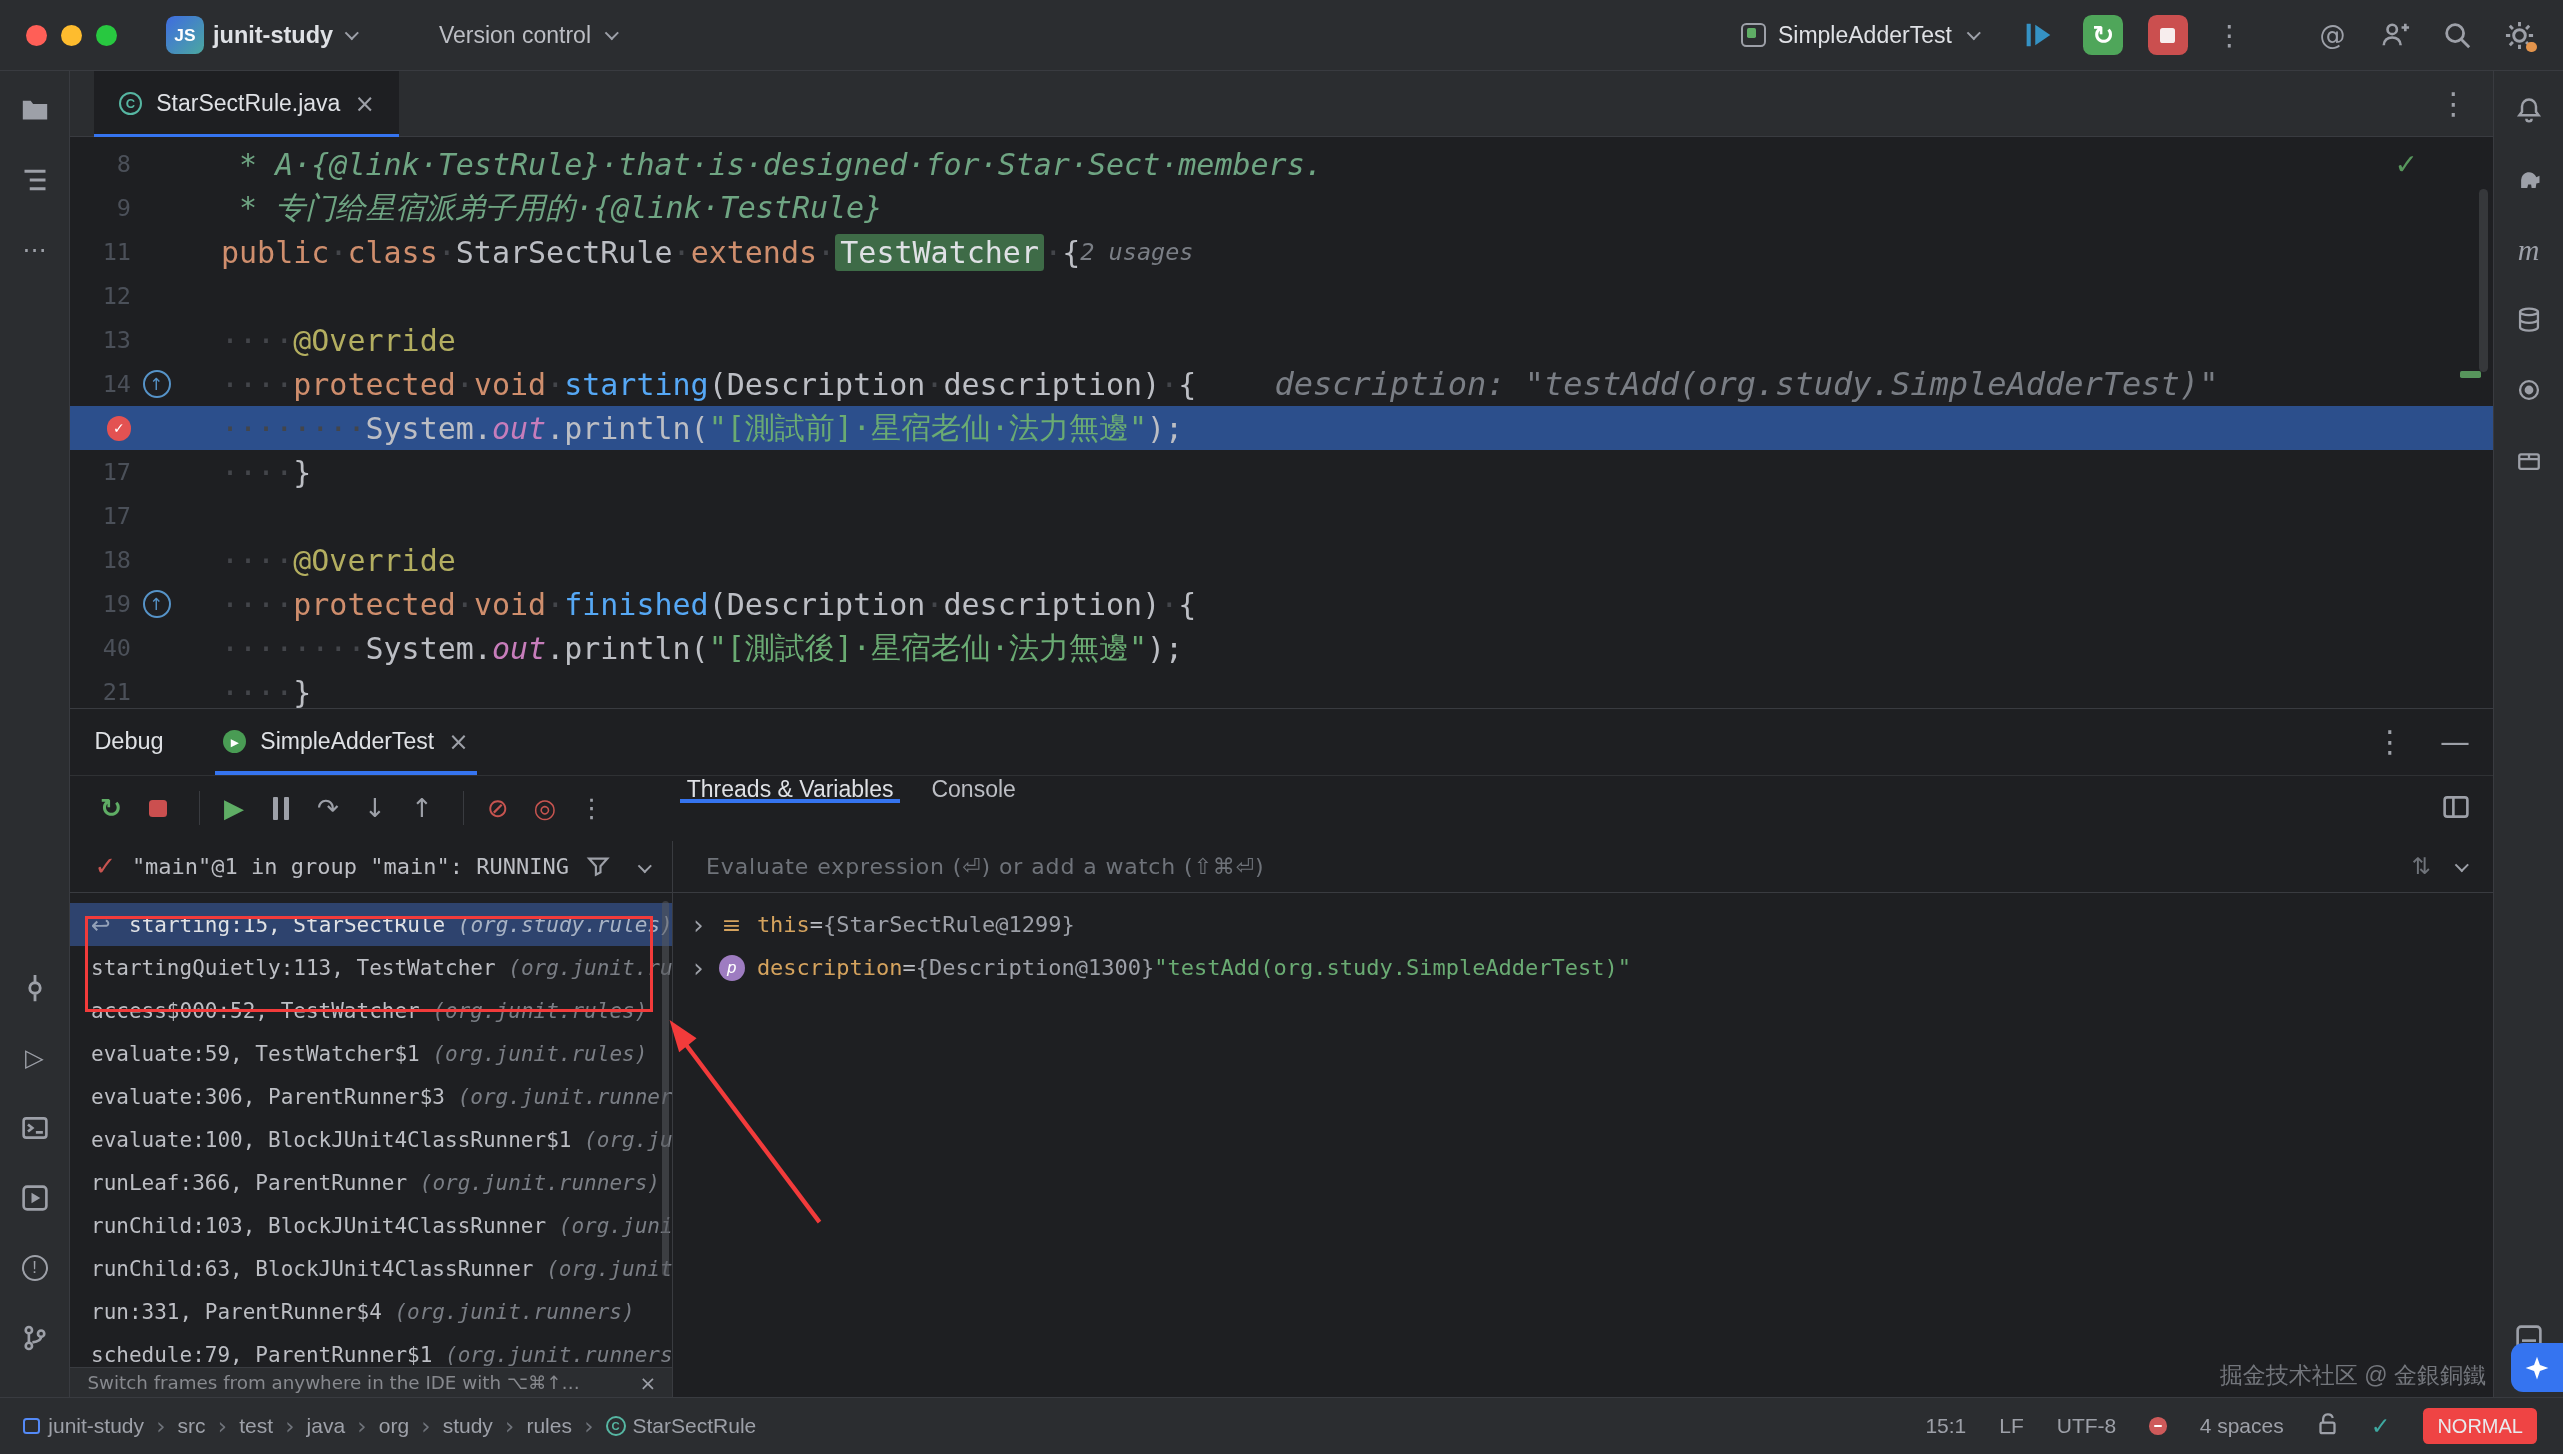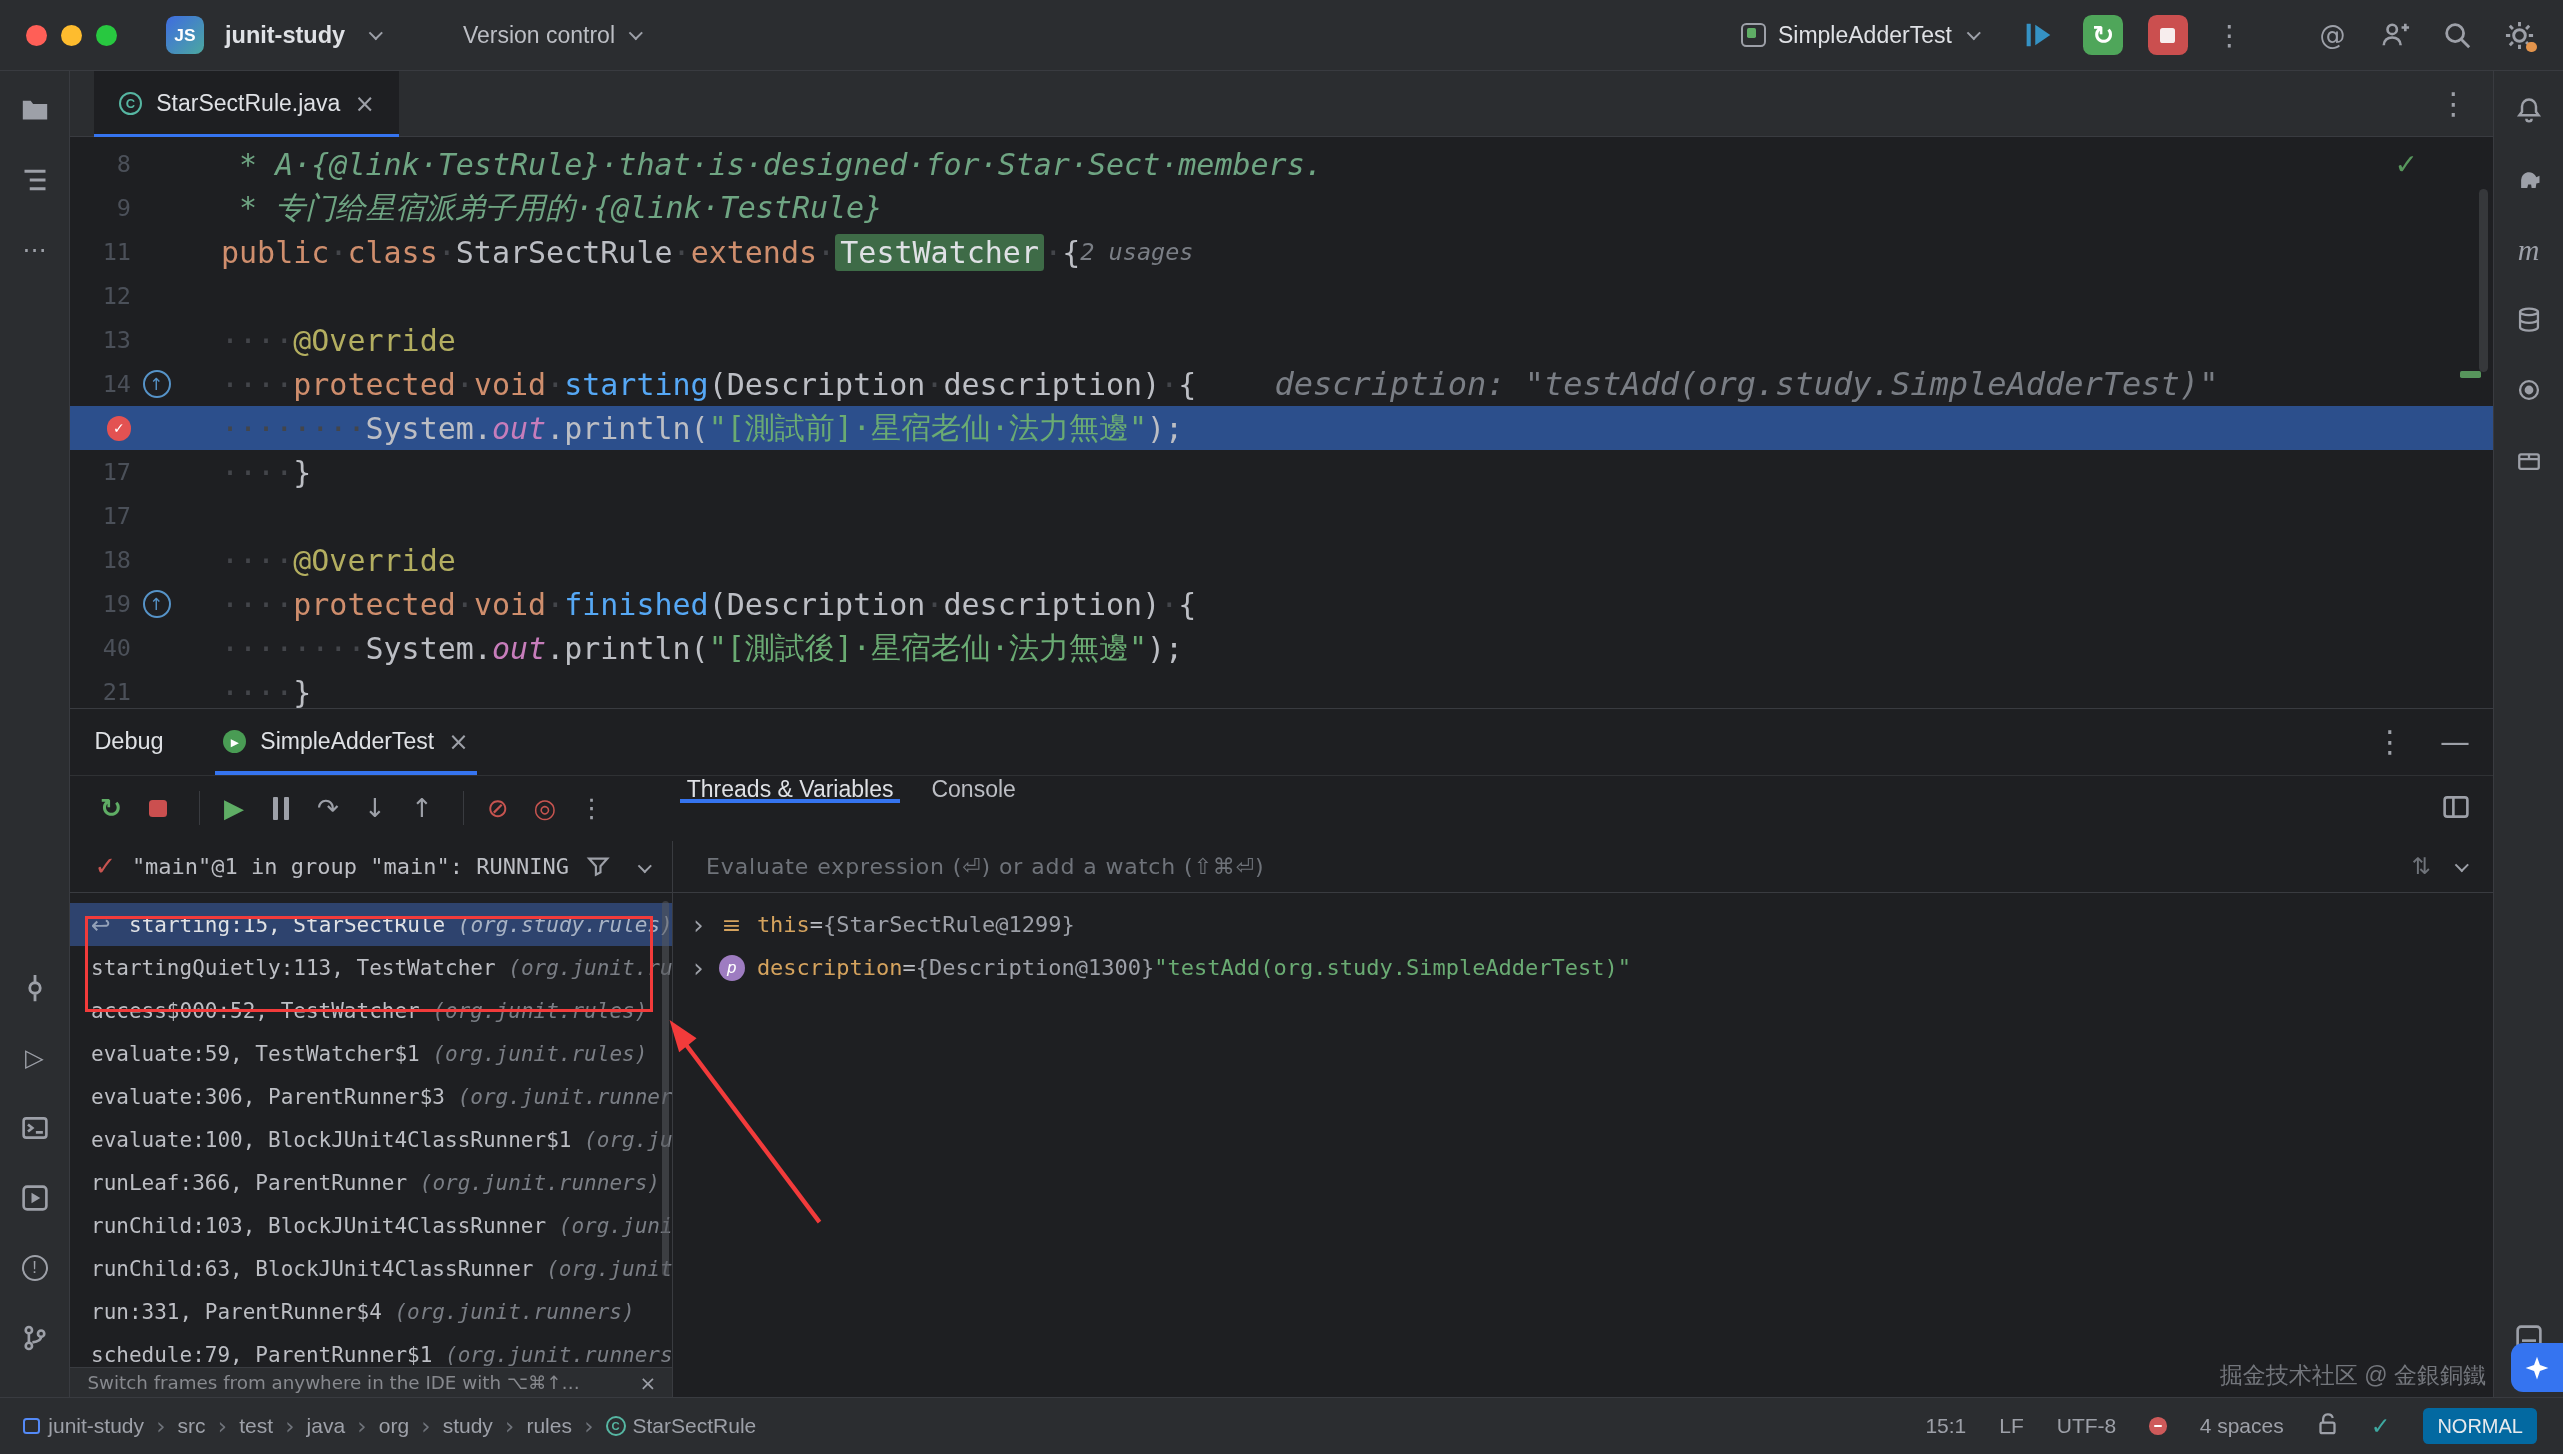--- a/index.html
+++ b/index.html
@@ -6,21 +6,21 @@
   html,body{width:2563px;height:1454px;overflow:hidden;background:#1e1f22;}
   .app{position:relative;width:2563px;height:1454px;font-family:"Liberation Sans",sans-serif;color:#BCBEC4;}
   .glyph{font-family:"DejaVu Sans",sans-serif;}
 
   
   .titlebar{height:71px;background:#2b2d30;border-bottom:0.9px solid #393b40;display:flex;align-items:center;justify-content:space-between;padding:0 24.4px 0 26px;}
   .tl-left{display:flex;align-items:center;}
   .lights{display:flex;gap:14px;margin-right:49px;}
   .light{width:21px;height:21px;border-radius:50%;display:inline-block;}
   .light.red{background:#FF5F57}.light.yellow{background:#FEBC2E}.light.green{background:#28C840}
-  .proj-widget{display:flex;align-items:center;gap:21px;font-size:23.5px;color:#DFE1E5;font-weight:bold;}
+  .proj-widget{display:flex;align-items:center;gap:9px;font-size:23.5px;color:#DFE1E5;font-weight:bold;}
   .proj-icon{width:38px;height:38px;border-radius:8.7px;background:linear-gradient(135deg,#3f6ce0,#4BA8A0);color:#fff;font-size:17.4px;font-weight:bold;display:flex;align-items:center;justify-content:center;}
   .vcs-widget{font-size:23px;color:#BCBEC4;display:flex;align-items:center;gap:10.5px;margin-left:82px;font-weight:normal;}
   .chev{width:9.6px;height:9.6px;border-right:2.2px solid #9DA0A8;border-bottom:2.2px solid #9DA0A8;transform:rotate(45deg);display:inline-block;margin:-3.5px 0 0 5.2px;}
   .tl-right{display:flex;align-items:center;gap:24.4px;}
   .runconfig{display:flex;align-items:center;gap:12.2px;font-size:23px;color:#DFE1E5;margin-right:15.7px;}
   .rc-icon{width:24.4px;height:24.4px;border:2.2px solid #9DA0A8;border-radius:5.2px;position:relative;}
   .rc-icon::after{content:"";position:absolute;left:3.5px;top:3.5px;width:9.6px;height:9.6px;background:#5FAD65;border-radius:1.7px;}
   .tbtn{width:40px;height:40px;display:flex;align-items:center;justify-content:center;border-radius:8.7px;}
   .btn-green{width:40px;height:40px;border-radius:8.7px;background:#4FA65A;color:#fff;font-size:26px;font-weight:bold;display:flex;align-items:center;justify-content:center;}
   .btn-red{width:40px;height:40px;border-radius:8.7px;background:#CB4F4F;display:flex;align-items:center;justify-content:center;}
@@ -137,21 +137,21 @@
   
   .statusbar{height:57px;background:#2b2d30;border-top:0.9px solid #393b40;display:flex;align-items:center;justify-content:space-between;padding:0 26px 0 23px;font-size:21px;color:#9DA0A8;}
   .crumbs{display:flex;align-items:center;gap:12.2px;overflow:hidden;}
   .crumb{display:flex;align-items:center;color:#9DA0A8;}
   .crumb-sep{color:#6F737A;font-size:23px;font-family:"DejaVu Sans",sans-serif;}
   .proj-sq{width:16.6px;height:16.6px;border:2.6px solid #548AF7;border-radius:3.5px;display:inline-block;margin-right:8.7px;}
   .sb-right{display:flex;align-items:center;gap:33px;}
   .status-red{width:17.4px;height:17.4px;border-radius:50%;background:#CE5A5A;display:inline-flex;align-items:center;justify-content:center;}
   .status-red::after{content:"";width:7.8px;height:2.6px;background:#fff;border-radius:0.9px;}
   .check-teal{color:#3EA8A0;font-size:23.5px;font-weight:bold;font-family:"DejaVu Sans",sans-serif;}
-  .normal-badge{background:#0369a1;color:#E8EAED;padding:6.1px 14px;border-radius:5.2px;font-size:20px;}
+  .normal-badge{background:#ef4444;color:#E8EAED;padding:6.1px 14px;border-radius:5.2px;font-size:20px;}
   .watermark{position:absolute;right:77px;bottom:63px;font-size:23px;color:#73767C;z-index:30;}
   .float-badge{position:absolute;right:0;top:1343px;width:52px;height:49px;background:#3574F0;border-radius:12.2px 0 0 12.2px;display:flex;align-items:center;justify-content:center;z-index:30;}
 </style>
 </head>
 <body>
 
 <div class="app">
 
   <header class="titlebar">
     <div class="tl-left">

